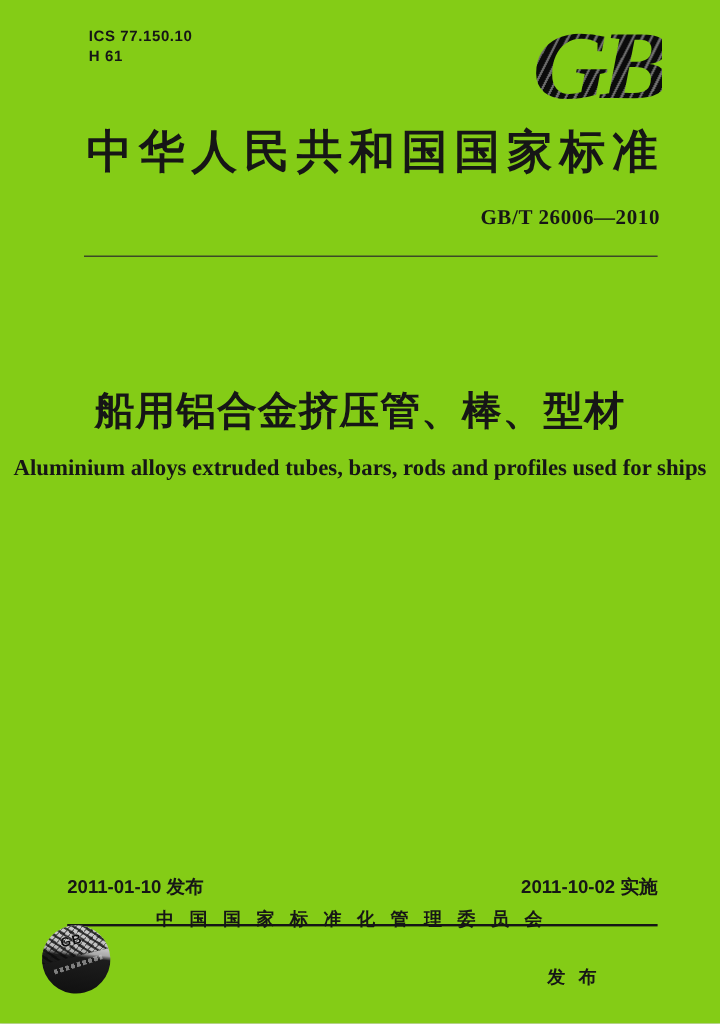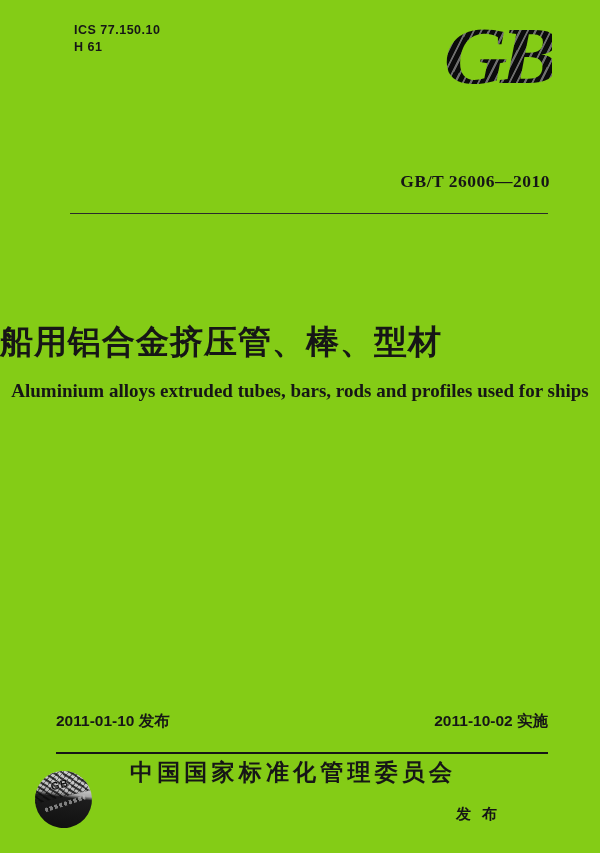--- a/index.html
+++ b/index.html
@@ -33,43 +33,43 @@
   .std-num{
     position:absolute;right:50px;top:171px;
     font-size:17.5px;font-weight:bold;letter-spacing:.5px;
     font-family:"Liberation Serif",serif;
   }
   .rule-thin{
     position:absolute;left:70px;top:213px;width:478px;height:1.4px;
     background:#2b2b2b;
   }
   .title-cn{
-    position:absolute;left:0;top:320px;width:100%;
+    position:absolute;left:0;top:320px;width:100%;text-align:center;
     font-size:33px;font-weight:bold;letter-spacing:1px;
     font-family:"Liberation Sans",sans-serif;
   }
   .title-en{
     position:absolute;left:0;top:380px;width:100%;text-align:center;
     font-size:19px;font-weight:bold;
     font-family:"Liberation Serif",serif;
   }
   
   .dates-row{
-    position:absolute;left:56px;top:711px;width:492px;
+    position:absolute;left:56px;top:729px;width:492px;
     display:flex;justify-content:space-between;align-items:flex-end;
     font-family:"Liberation Sans",sans-serif;font-weight:bold;font-size:15.5px;
     padding-bottom:20px;border-bottom:2.5px solid #161616;
   }
   
   .issuer-block{
     position:absolute;left:130px;top:756px;width:322px;font-weight:bold;
     font-family:"Liberation Serif",serif;
   }
   .issuer-line1{font-size:17.5px;white-space:nowrap;text-align:center;letter-spacing:.2px;}
-  .issuer-line2{font-size:23px;text-align:justify;text-align-last:justify;margin-top:1px;}
+  .issuer-line2{font-size:15px;text-align:justify;text-align-last:justify;margin-top:1px;}
   .publish-label{
     position:absolute;left:456px;top:805px;
     font-size:15px;font-weight:bold;letter-spacing:11px;
     font-family:Liberation Sans, sans-serif;white-space:nowrap;
   }
   
   .stamp{
     position:absolute;left:35px;top:771px;width:57px;height:57px;
     border-radius:50%;overflow:hidden;transform:rotate(-14deg);
     background:linear-gradient(201deg,#d2d2d2 0%,#bfbfbf 36%,#a9a9a9 42%,#1d1d1d 47%,#0d0d0d 100%);
@@ -96,20 +96,21 @@
 
 <div class="page">
 
   <div class="ics-block">
     <div>ICS 77.150.10</div>
     <div>H 61</div>
   </div>
 
   <div class="gb-logo">GB</div>
 
+  <div class="header-cn">中华人民共和国国家标准</div>
 
   <div class="std-num">GB/T 26006—2010</div>
 
   <div class="rule-thin"></div>
 
   <div class="title-cn">船用铝合金挤压管、棒、型材</div>
 
   <div class="title-en">Aluminium alloys extruded tubes, bars, rods and profiles used for ships</div>
 
   <div class="dates-row">

